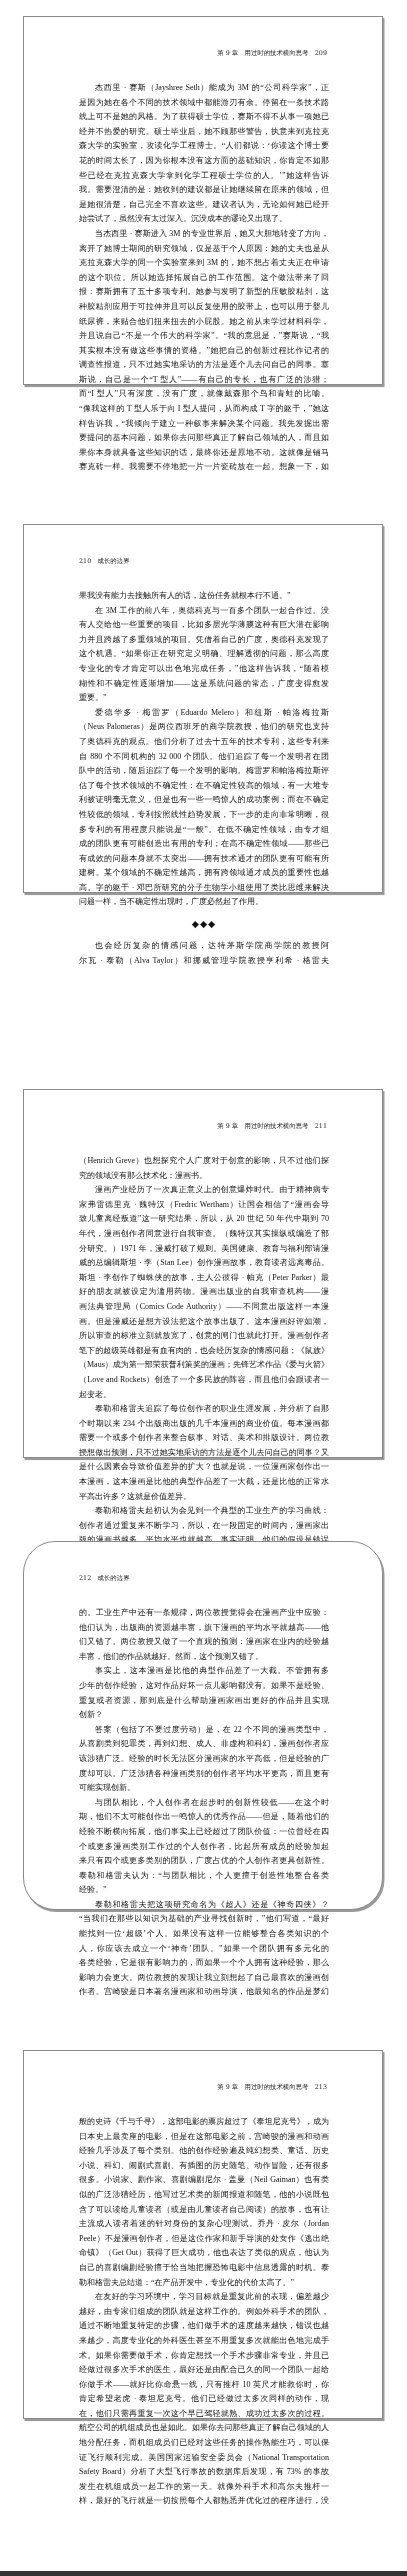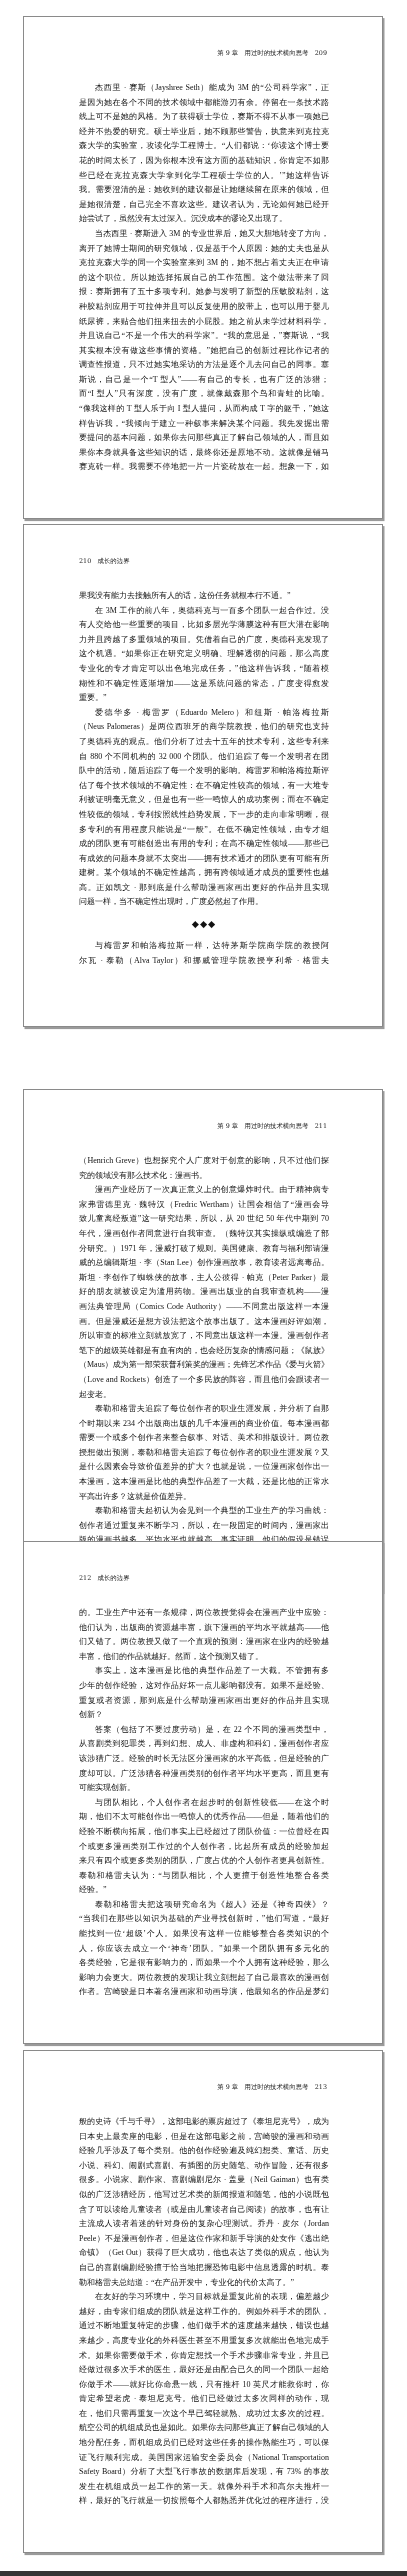--- a/index.html
+++ b/index.html
@@ -1,18 +1,18 @@
 <!DOCTYPE html>
 <html style="font-size:8.2px"><head>
 <meta charset="utf-8">
 <style>
   html, body { margin:0; padding:0; background:#ffffff; }
   body { width:407px; height:2592px; position:relative; overflow:hidden;
          font-family:"DejaVu Serif","Liberation Serif",serif; color:#111; }
-  .page { position:absolute; left:23px; width:360px; height:503px;
+  .page { position:absolute; left:23px; width:360px; height:369px;
           background:#fff; border:0.5px solid #8a8a8a;
           box-shadow:1.5px 2.1px 0 #9a9a9a; box-sizing:border-box; }
   .hdr { position:absolute; top:32px; font-size:6.4px; color:#222; white-space:pre; }
   .hdr.right { right:55px; }
   .hdr.left { left:55px; }
   .body { position:absolute; left:55px; width:250px; top:64px;font-family:Liberation Serif, serif; }
   .line { height:14.6px; line-height:14.6px; font-size:8px;
           white-space:nowrap; text-align:justify; text-align-last:justify; overflow:hidden; }
   .line.last { text-align-last:left; }
   .line.indent { padding-left:16px; }
@@ -72,60 +72,60 @@
         <div class="line">了奥德科克的观点。他们分析了过去十五年的技术专利，这些专利来</div>
         <div class="line">自 880 个不同机构的 32 000 个团队。他们追踪了每一个发明者在团</div>
         <div class="line">队中的活动，随后追踪了每一个发明的影响。梅雷罗和帕洛梅拉斯评</div>
         <div class="line">估了每个技术领域的不确定性：在不确定性较高的领域，有一大堆专</div>
         <div class="line">利被证明毫无意义，但是也有一些一鸣惊人的成功案例；而在不确定</div>
         <div class="line">性较低的领域，专利按照线性趋势发展，下一步的走向非常明晰，很</div>
         <div class="line">多专利的有用程度只能说是“一般”。在低不确定性领域，由专才组</div>
         <div class="line">成的团队更有可能创造出有用的专利；在高不确定性领域——那些已</div>
         <div class="line">有成效的问题本身就不太突出——拥有技术通才的团队更有可能有所</div>
         <div class="line">建树。某个领域的不确定性越高，拥有跨领域通才成员的重要性也越</div>
-        <div class="line">高。正如凯文 · 那到底是什么帮助漫画家画出更好的作品并且实现</div>
+        <div class="line">高。字的躯干 · 邓巴所研究的分子生物学小组使用了类比思维来解决</div>
         <div class="line last">问题一样，当不确定性出现时，广度必然起了作用。</div>
         <div class="sep">◆◆◆</div>
-        <div class="line indent">与梅雷罗和帕洛梅拉斯一样，达特茅斯学院商学院的教授阿</div>
+        <div class="line indent">也会经历复杂的情感问题，达特茅斯学院商学院的教授阿</div>
         <div class="line">尔瓦 · 泰勒（Alva Taylor）和挪威管理学院教授亨利希 · 格雷夫</div>
       </div>
     </div>
     <div class="page" style="top: 1089px;">
       <div class="hdr right">第 9 章　用过时的技术横向思考　211</div>
       <div class="body">
         <div class="line">（Henrich Greve）也想探究个人广度对于创意的影响，只不过他们探</div>
         <div class="line last">究的领域没有那么技术化：漫画书。</div>
         <div class="line indent">漫画产业经历了一次真正意义上的创意爆炸时代。由于精神病专</div>
         <div class="line">家弗雷德里克 · 魏特汉（Fredric Wertham）让国会相信了“漫画会导</div>
         <div class="line">致儿童离经叛道”这一研究结果，所以，从 20 世纪 50 年代中期到 70</div>
         <div class="line">年代，漫画创作者同意进行自我审查。（魏特汉其实操纵或编造了部</div>
         <div class="line">分研究。）1971 年，漫威打破了规则。美国健康、教育与福利部请漫</div>
         <div class="line">威的总编辑斯坦 · 李（Stan Lee）创作漫画故事，教育读者远离毒品。</div>
         <div class="line">斯坦 · 李创作了蜘蛛侠的故事，主人公彼得 · 帕克（Peter Parker）最</div>
         <div class="line">好的朋友就被设定为滥用药物。漫画出版业的自我审查机构——漫</div>
         <div class="line">画法典管理局（Comics Code Authority）——不同意出版这样一本漫</div>
         <div class="line">画。但是漫威还是想方设法把这个故事出版了。这本漫画好评如潮，</div>
-        <div class="line">所以审查的标准立刻就放宽了，不同意出版这样一本漫。漫画创作者</div>
+        <div class="line">所以审查的标准立刻就放宽了，创意的闸门也就此打开。漫画创作者</div>
         <div class="line">笔下的超级英雄都是有血有肉的，也会经历复杂的情感问题；《鼠族》</div>
         <div class="line">（Maus）成为第一部荣获普利策奖的漫画；先锋艺术作品《爱与火箭》</div>
         <div class="line">（Love and Rockets）创造了一个多民族的阵容，而且他们会跟读者一</div>
         <div class="line last">起变老。</div>
         <div class="line indent">泰勒和格雷夫追踪了每位创作者的职业生涯发展，并分析了自那</div>
         <div class="line">个时期以来 234 个出版商出版的几千本漫画的商业价值。每本漫画都</div>
         <div class="line">需要一个或多个创作者来整合叙事、对话、美术和排版设计。两位教</div>
-        <div class="line">授想做出预测，泰勒和格雷夫追踪了每位创作者的职业生涯发展？又</div>
+        <div class="line">授想做出预测，只不过她实地采访的方法是逐个儿去问自己的同事？又</div>
         <div class="line">是什么因素会导致价值差异的扩大？也就是说，一位漫画家创作出一</div>
         <div class="line">本漫画，这本漫画是比他的典型作品差了一大截，还是比他的正常水</div>
         <div class="line last">平高出许多？这就是价值差异。</div>
         <div class="line indent">泰勒和格雷夫起初认为会见到一个典型的工业生产的学习曲线：</div>
         <div class="line">创作者通过重复来不断学习，所以，在一段固定的时间内，漫画家出</div>
         <div class="line">版的漫画书越多，平均水平也就越高。事实证明，他们的假设是错误</div>
       </div>
     </div>
-    <div class="page" style="top: 1541px;">
+    <div class="page" style="top: 1541px; border-radius: 32px;">
       <div class="hdr left">212　成长的边界</div>
       <div class="body">
         <div class="line">的。工业生产中还有一条规律，两位教授觉得会在漫画产业中应验：</div>
         <div class="line">他们认为，出版商的资源越丰富，旗下漫画的平均水平就越高——他</div>
         <div class="line">们又错了。两位教授又做了一个直观的预测：漫画家在业内的经验越</div>
         <div class="line last">丰富，他们的作品就越好。然而，这个预测又错了。</div>
         <div class="line indent">事实上，这本漫画是比他的典型作品差了一大截。不管拥有多</div>
         <div class="line">少年的创作经验，这对作品好坏一点儿影响都没有。如果不是经验、</div>
         <div class="line">重复或者资源，那到底是什么帮助漫画家画出更好的作品并且实现</div>
         <div class="line last">创新？</div>

